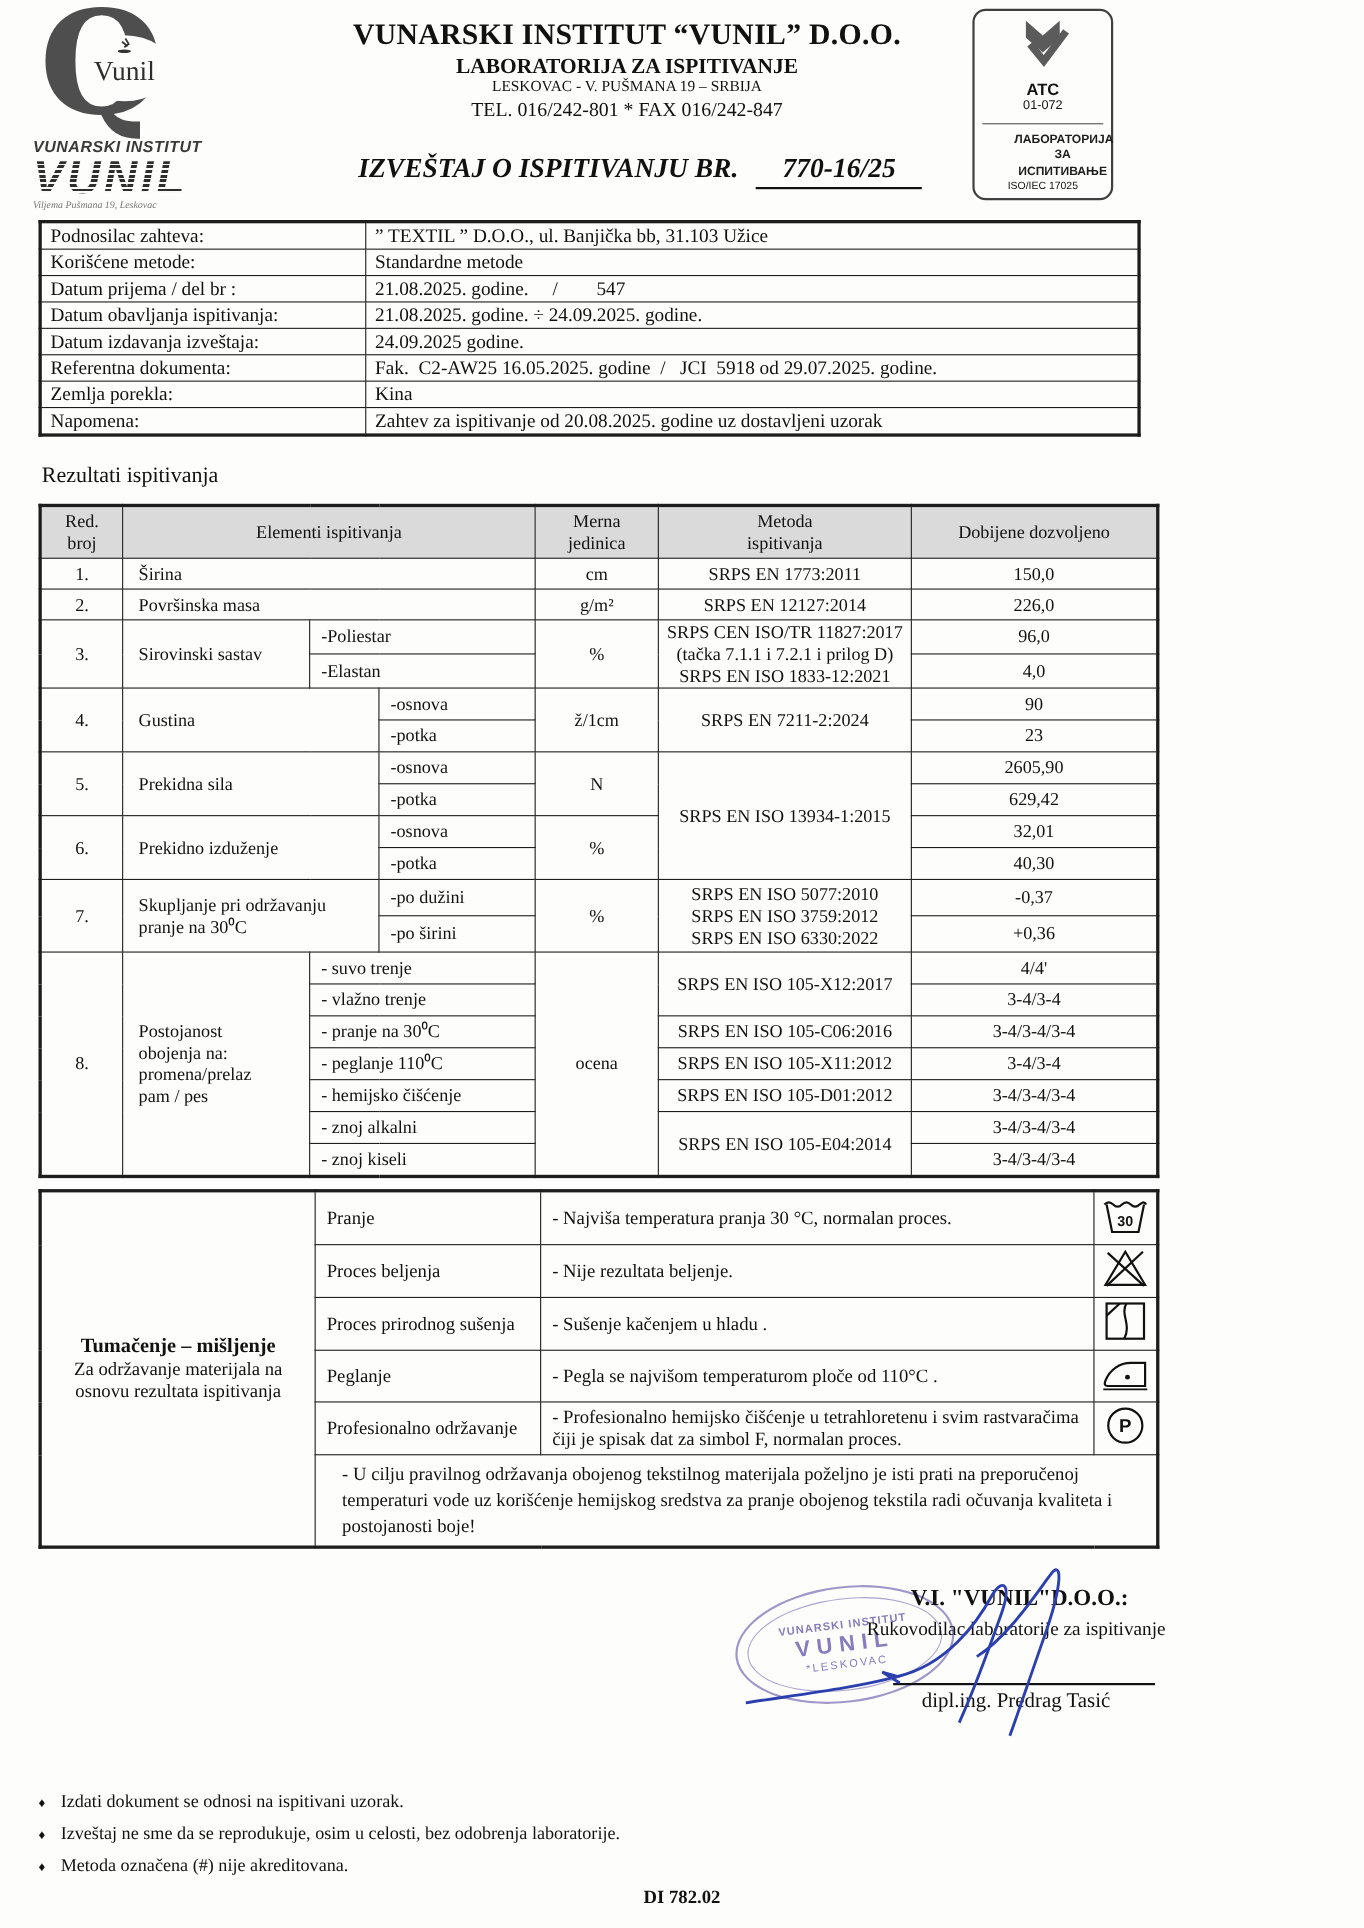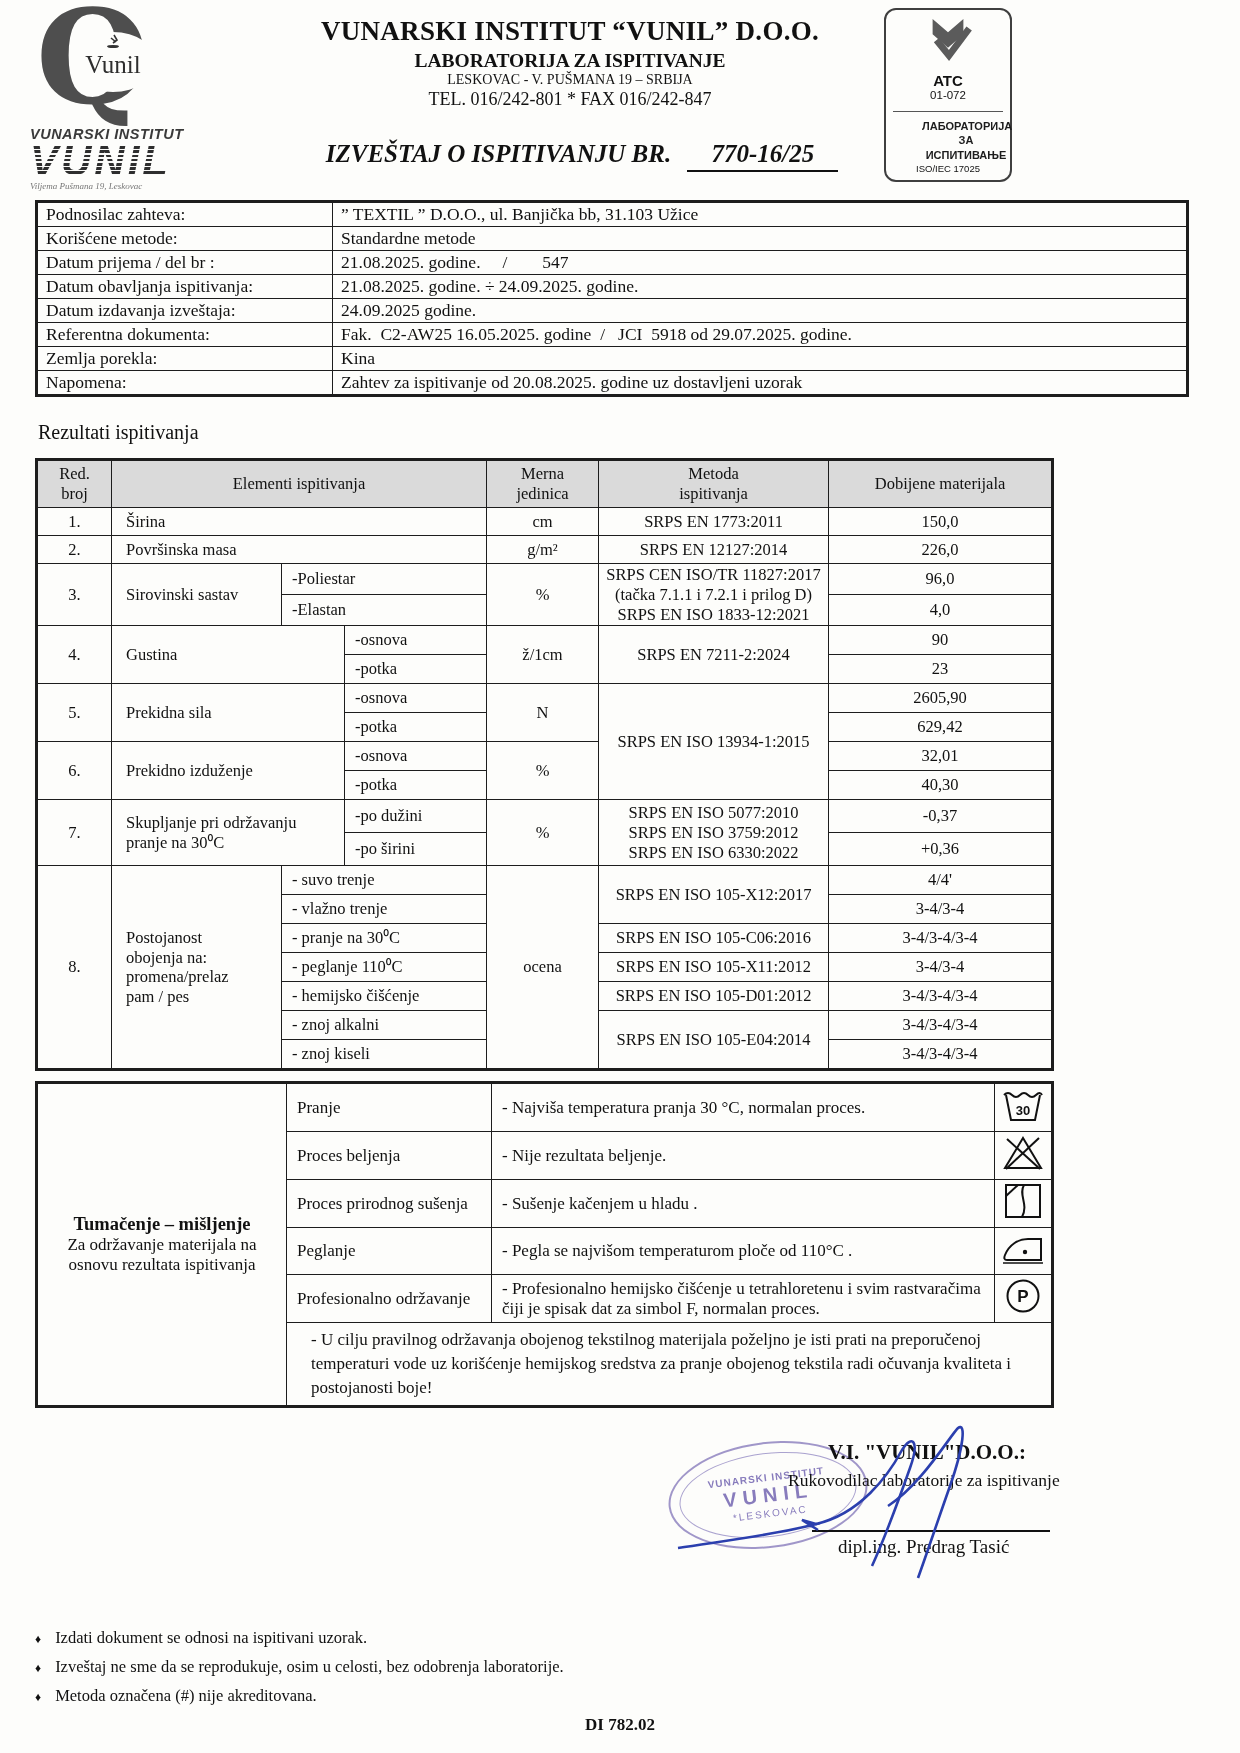--- a/index.html
+++ b/index.html
@@ -39,21 +39,21 @@
   .cert-box { position:absolute; left:884px; top:8px; width:128px; height:174px;
               border:2px solid #3f3f3f; border-radius:12px; text-align:center;
               padding-top:5px; box-sizing:border-box; font-family:"Liberation Sans", sans-serif; }
   .cert-acr { font-weight:bold; font-size:15px; margin-top:1px; }
   .cert-num { font-size:11.5px; }
   .cert-div { border-top:1.5px solid #555; margin:10px 7px 7px; }
   .cert-line { font-size:11px; font-weight:bold; line-height:1.3; color:#1d1d1d;margin-left:36px; }
   .cert-std { font-size:9.5px; margin-top:1px; }
 
   
-  .info-table { margin:4px 0 0 35px; border-collapse:collapse; width:1154px; border:3px solid #1d1d1d; }
+  .info-table { margin:4px 0 0 35px; border-collapse:collapse; width:1002px; border:3px solid #1d1d1d; }
   .info-table td { border:1.6px solid #1d1d1d; font-size:17.5px; padding:1px 8px; height:21px; white-space:pre-wrap; }
   .info-label { width:278px; }
   .smudge { display:inline-block; width:120px; height:13px; background:#cfcfcf; border-radius:7px;
             opacity:.55; vertical-align:middle; margin-left:14px; filter:blur(1px); }
 
   
   .section-title { margin:24px 0 14px 38px; font-size:20px; }
   .results-table { margin-left:35px; border-collapse:collapse; width:1016px; border:3px solid #1d1d1d; table-layout:fixed; }
   .results-table th, .results-table td { border:1.6px solid #1d1d1d; font-size:16.5px;
       padding:1px 4px; white-space:pre-line; line-height:1.2; overflow:hidden; }
@@ -200,21 +200,21 @@
     </colgroup>
     <tbody>
       <tr>
         <th>Red.
 broj</th>
         <th colspan="3">Elementi ispitivanja</th>
         <th>Merna
 jedinica</th>
         <th>Metoda
 ispitivanja</th>
-        <th>Dobijene materijala</th>
+        <th>Dobijene dozvoljeno</th>
       </tr>
 
       <tr class="rh">
         <td class="c-num">1.</td>
         <td colspan="3" class="c-name">Širina</td>
         <td class="c-unit">cm</td>
         <td class="c-method">SRPS EN 1773:2011</td>
         <td class="c-val">150,0</td>
       </tr>
 

